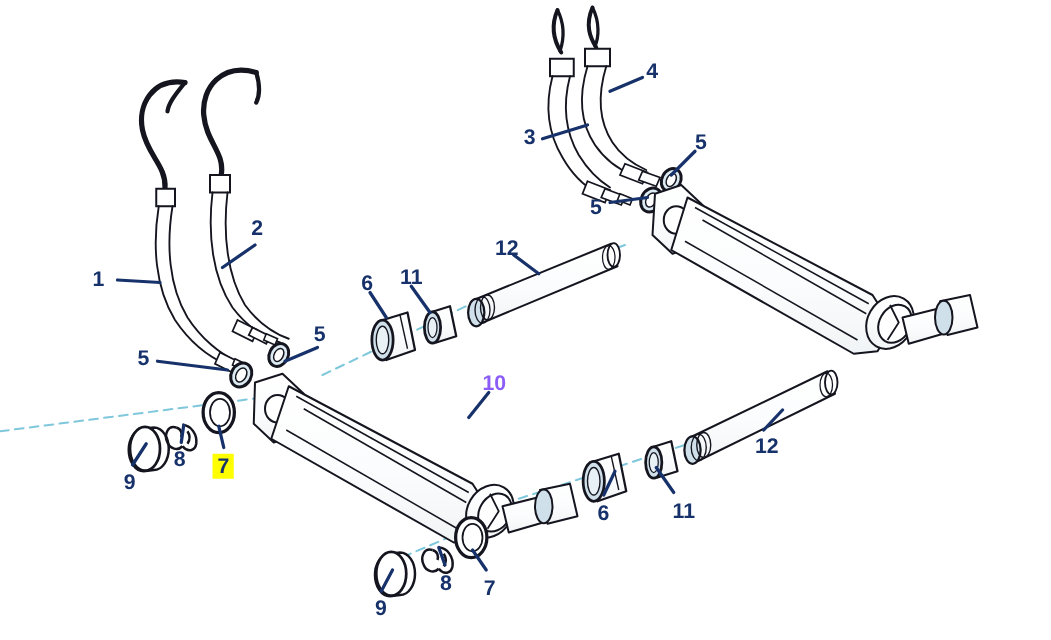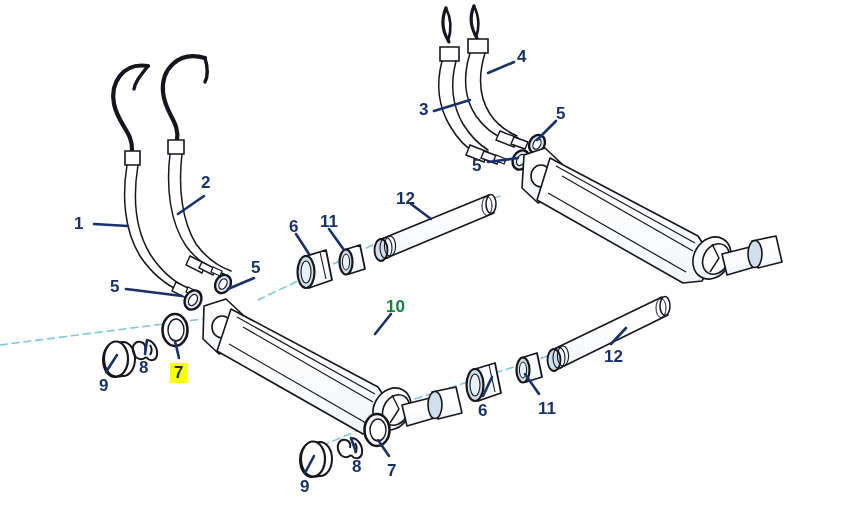--- a/index.html
+++ b/index.html
@@ -279,20 +279,20 @@
       <div class="callout-label" style="left: 556px; top: 105px; color: rgb(23, 50, 107);">5</div>
       <div class="callout-label" style="left: 472px; top: 157px; color: rgb(23, 50, 107);">5</div>
       <div class="callout-label" style="left: 289px; top: 218px; color: rgb(23, 50, 107);">6</div>
       <div class="callout-label" style="left: 478px; top: 402px; color: rgb(23, 50, 107);">6</div>
       <div class="callout-label highlighted" style="left: 170px; top: 363px; color: rgb(23, 50, 107);">7</div>
       <div class="callout-label" style="left: 387px; top: 462px; color: rgb(23, 50, 107);">7</div>
       <div class="callout-label" style="left: 139px; top: 359px; color: rgb(23, 50, 107);">8</div>
       <div class="callout-label" style="left: 352px; top: 458px; color: rgb(23, 50, 107);">8</div>
       <div class="callout-label" style="left: 99px; top: 377px; color: rgb(23, 50, 107);">9</div>
       <div class="callout-label" style="left: 300px; top: 478px; color: rgb(23, 50, 107);">9</div>
-      <div class="callout-label" style="left: 386px; top: 298px; color: #15803d;">10</div>
+      <div class="callout-label" style="left: 386px; top: 298px; color: #8b5cf6;">10</div>
       <div class="callout-label" style="left: 320px; top: 213px; color: rgb(23, 50, 107);">11</div>
       <div class="callout-label" style="left: 538px; top: 400px; color: rgb(23, 50, 107);">11</div>
       <div class="callout-label" style="left: 396px; top: 190px; color: rgb(23, 50, 107);">12</div>
       <div class="callout-label" style="left: 604px; top: 348px; color: rgb(23, 50, 107);">12</div>
     </div>
 
 </div>
 
 </body></html>

